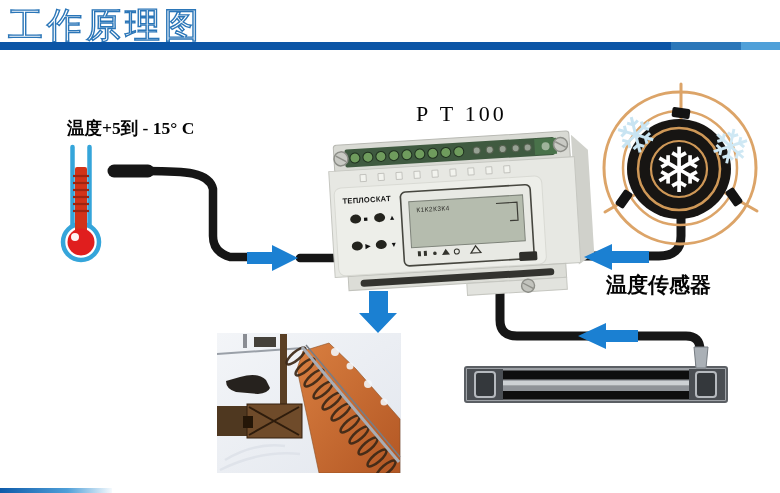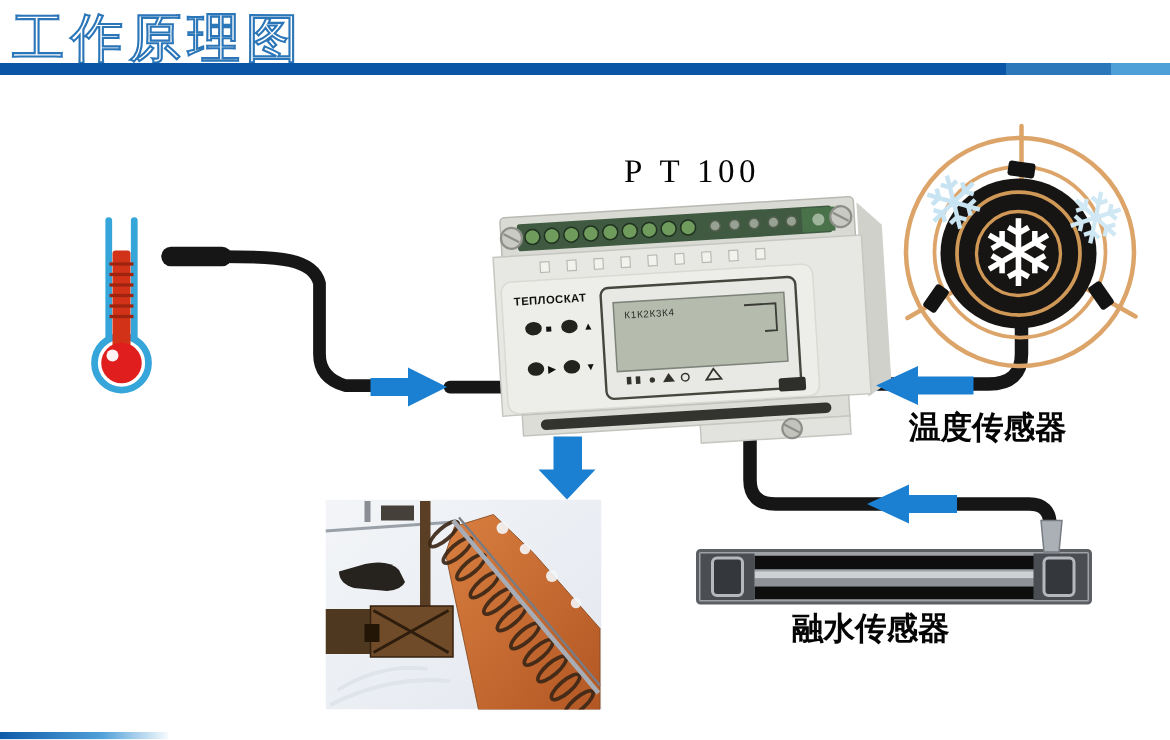--- a/index.html
+++ b/index.html
@@ -23,23 +23,23 @@
 </style>
 </head>
 <body>
 
 <div class="slide">
 
   <div class="page-title">工作原理图</div>
   <div class="header-bar"></div>
   <div class="footer-bar"></div>
 
+  <div class="lbl temp-range">温度+5到 - 15° C</div>
   <div class="lbl device-title">Р Т 100</div>
   <div class="lbl precip-label">温度传感器</div>
-  <div class="lbl melt-label">融水传感器</div>
 
   <svg width="780" height="493" viewBox="0 0 780 493">
     <defs>
       <clipPath id="photoClip">
           <rect x="217" y="333" width="184" height="140"></rect>
         </clipPath>
       <linearGradient id="snowG" x1="0" y1="0" x2="1" y2="1">
         <stop offset="0" stop-color="#f3f5f8"></stop>
           <stop offset="1" stop-color="#e3e7ee"></stop>
       </linearGradient>

